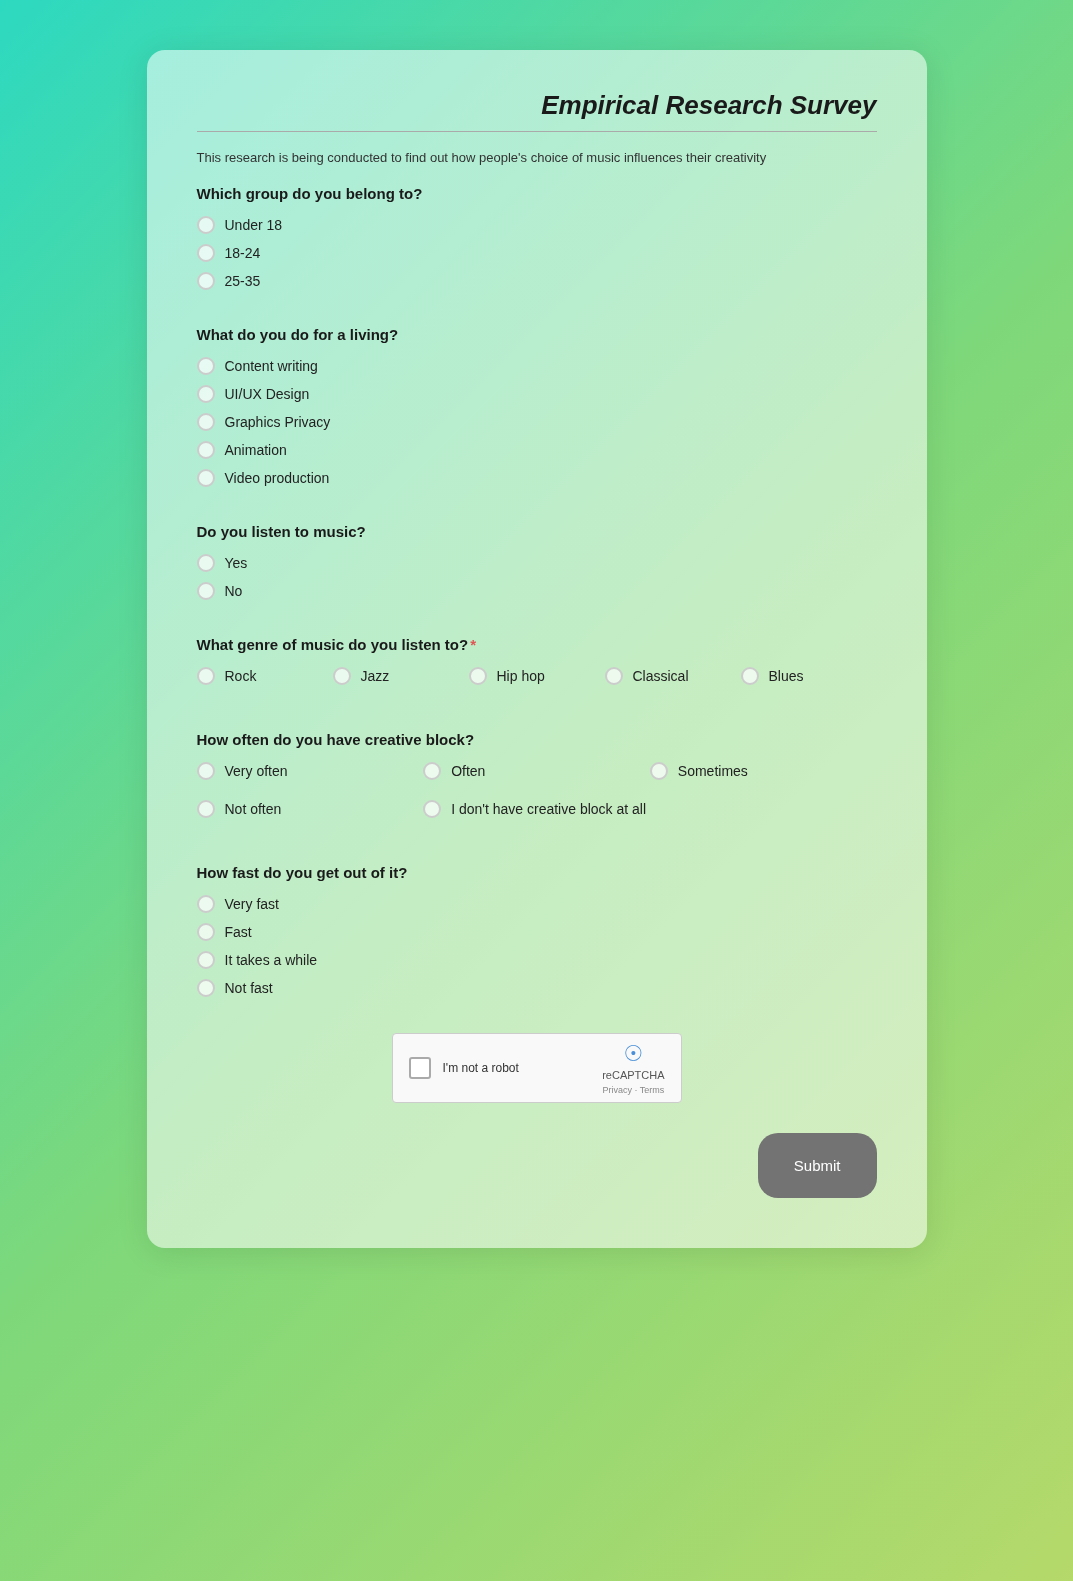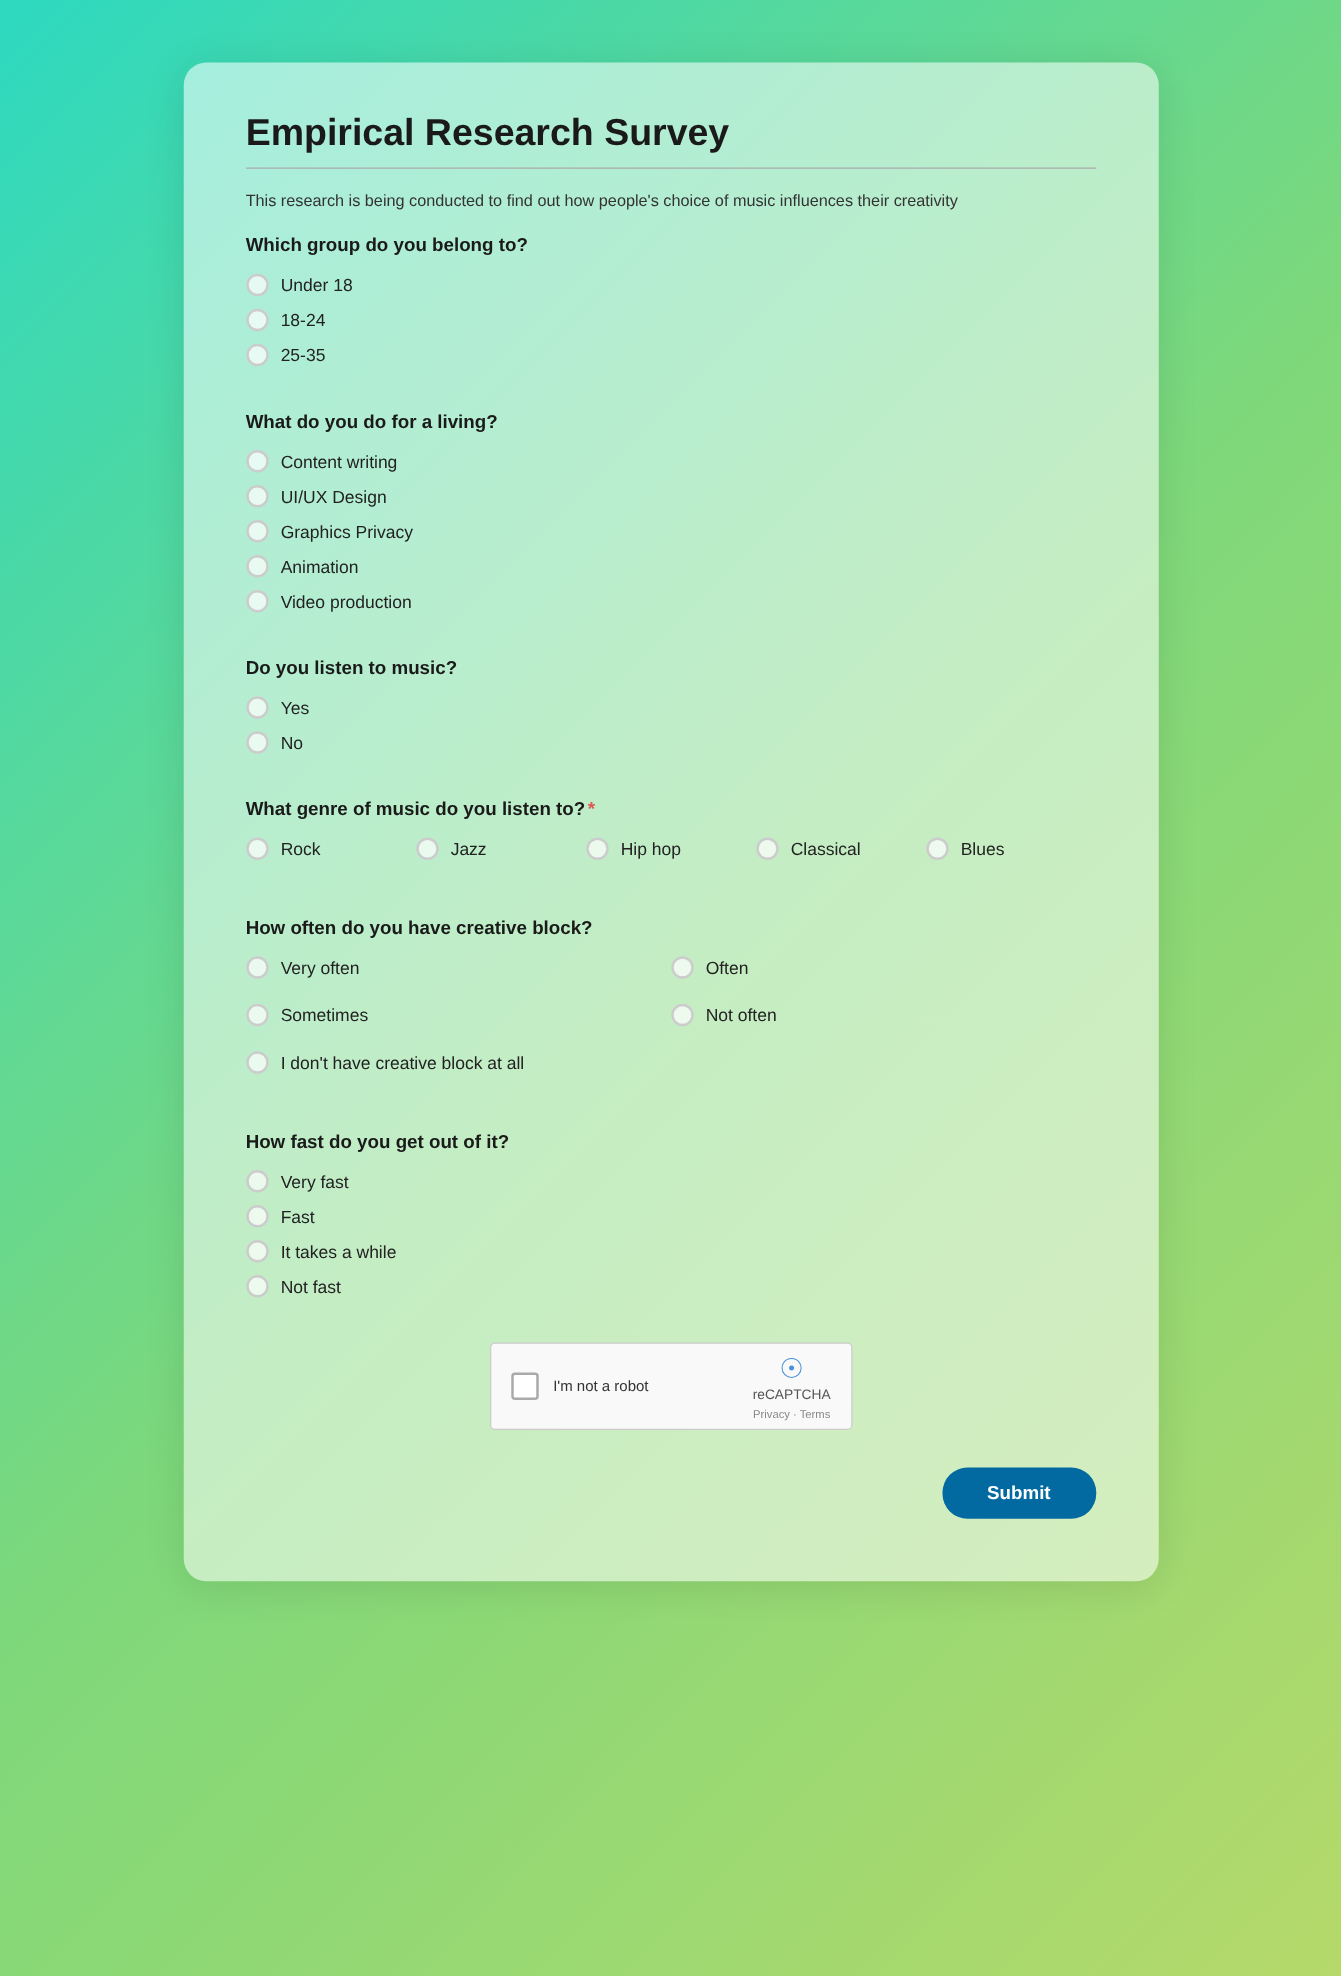--- a/index.html
+++ b/index.html
@@ -17,25 +17,26 @@
 
     .card {
       background: rgba(255,255,255,0.55);
       border-radius: 18px;
       width: 780px;
       padding: 40px 50px 50px 50px;
       box-shadow: 0 4px 32px rgba(0,0,0,0.10);
     }
 
     .card-title {
-      font-size: 30px;
+      font-size: 26px;
       font-weight: bold;
-      text-align: left;
+      text-align: right;
       color: #1a1a1a;
       margin-bottom: 10px;
+      font-style: italic;
     }
 
     .divider {
       border: none;
       border-top: 1px solid #aaa;
       margin-bottom: 18px;
     }
 
     .subtitle {
       font-size: 13px;
@@ -150,27 +151,27 @@
       font-size: 9px;
       color: #888;
     }
 
     .submit-row {
       display: flex;
       justify-content: flex-end;
     }
 
     .submit-btn {
-      background: #0369a1;
+      background: #737373;
       color: #fff;
       border: none;
       border-radius: 20px;
-      padding: 12px 36px;
+      padding: 24px 36px;
       font-size: 15px;
-      font-weight: bold;
+      font-weight: normal;
       cursor: pointer;
     }
   </style>
 </head>
 <body>
 
 <div class="card">
   <h1 class="card-title">Empirical Research Survey</h1>
   <hr class="divider">
   <p class="subtitle">This research is being conducted to find out how people's choice of music influences their creativity</p>
@@ -250,21 +251,21 @@
       </div>
       <div class="option-row">
         <span class="radio-circle"></span>
         <span class="option-label">Blues</span>
       </div>
     </div>
   </div>
 
   <div class="section">
     <div class="question">How often do you have creative block?</div>
-    <div class="grid-2col" style="display: grid; grid-template-columns: 1fr 1fr; gap: 10px 0px;">
+    <div class="grid-2col" style="display: grid; grid-template-columns: 1fr 1fr 1fr; gap: 10px 0px;">
         <div class="option-row">
           <span class="radio-circle"></span>
       <span class="option-label">Very often</span>
         </div>
         <div class="option-row">
           <span class="radio-circle"></span>
       <span class="option-label">Often</span>
         </div>
         <div class="option-row">
           <span class="radio-circle"></span>

